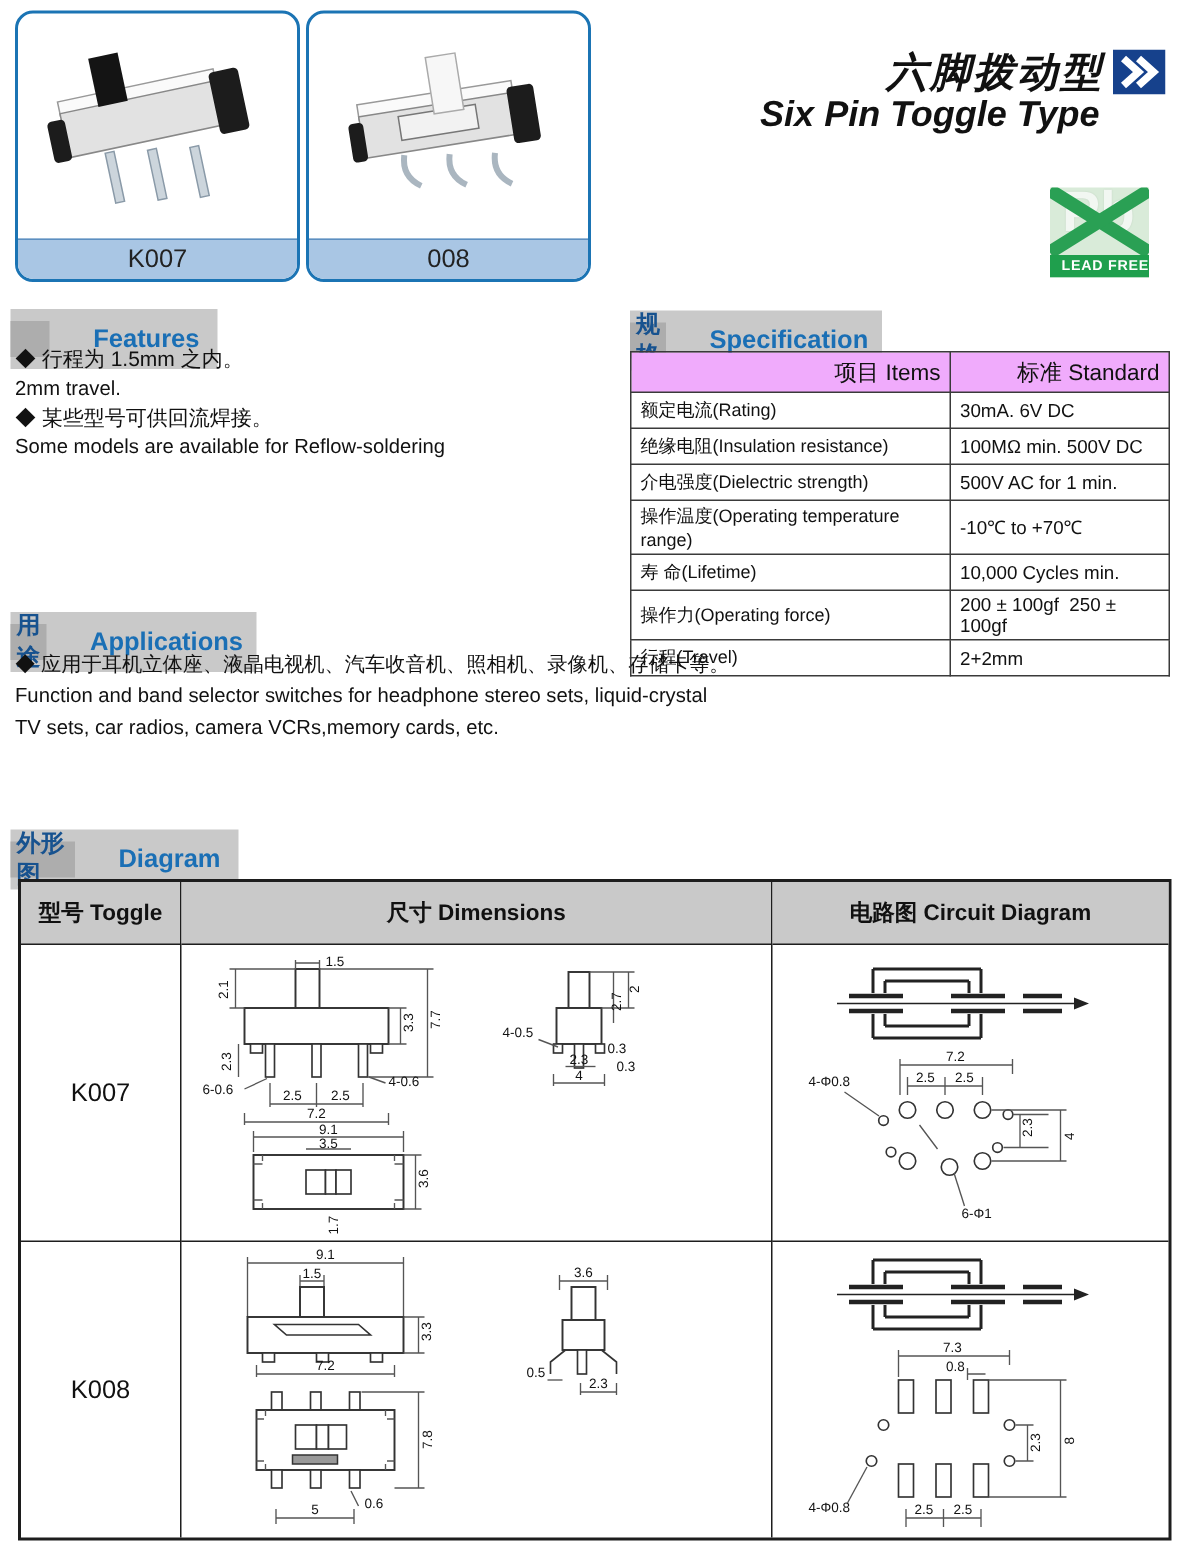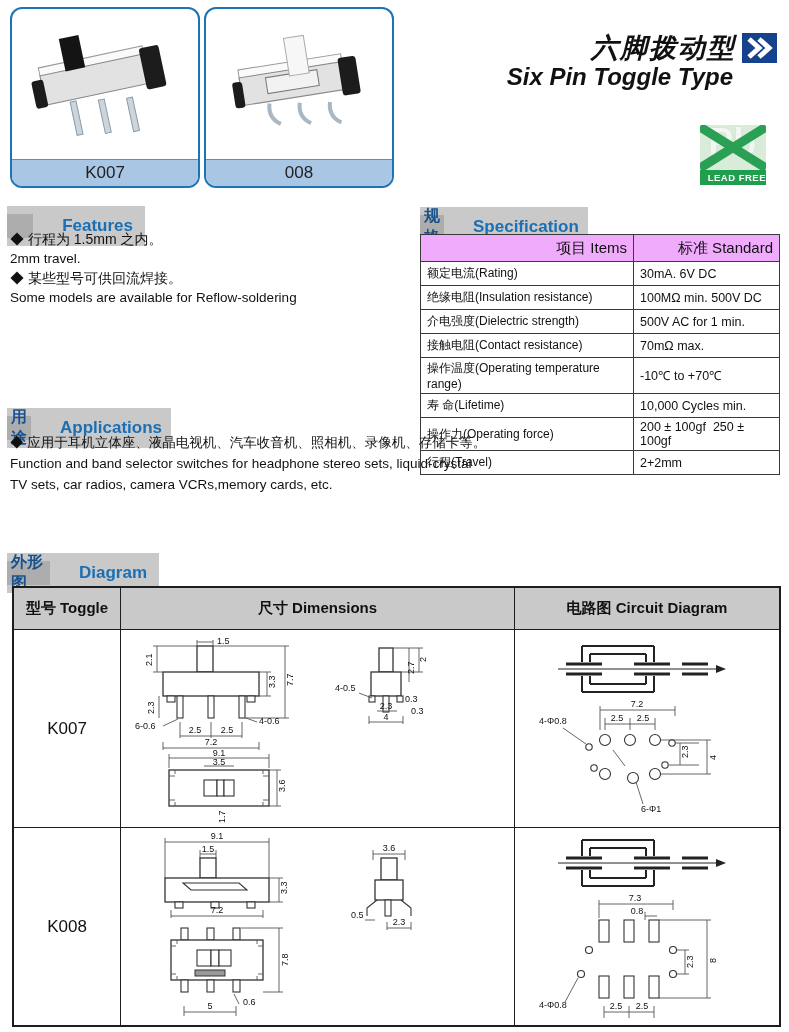--- a/index.html
+++ b/index.html
@@ -158,24 +158,20 @@
           <td class="item">额定电流(Rating)</td>
           <td class="std">30mA. 6V DC</td>
         </tr>
     <tr>
           <td class="item">绝缘电阻(Insulation resistance)</td>
           <td class="std">100MΩ min. 500V DC</td>
         </tr>
     <tr>
           <td class="item">介电强度(Dielectric strength)</td>
           <td class="std">500V AC for 1 min.</td>
-        </tr>
-    <tr>
-          <td class="item">接触电阻(Contact resistance)</td>
-          <td class="std">70mΩ max.</td>
         </tr>
     <tr>
           <td class="item">操作温度(Operating temperature range)</td>
           <td class="std">-10℃ to +70℃</td>
         </tr>
     <tr>
           <td class="item">寿 命(Lifetime)</td>
           <td class="std">10,000 Cycles min.</td>
         </tr>
     <tr>

